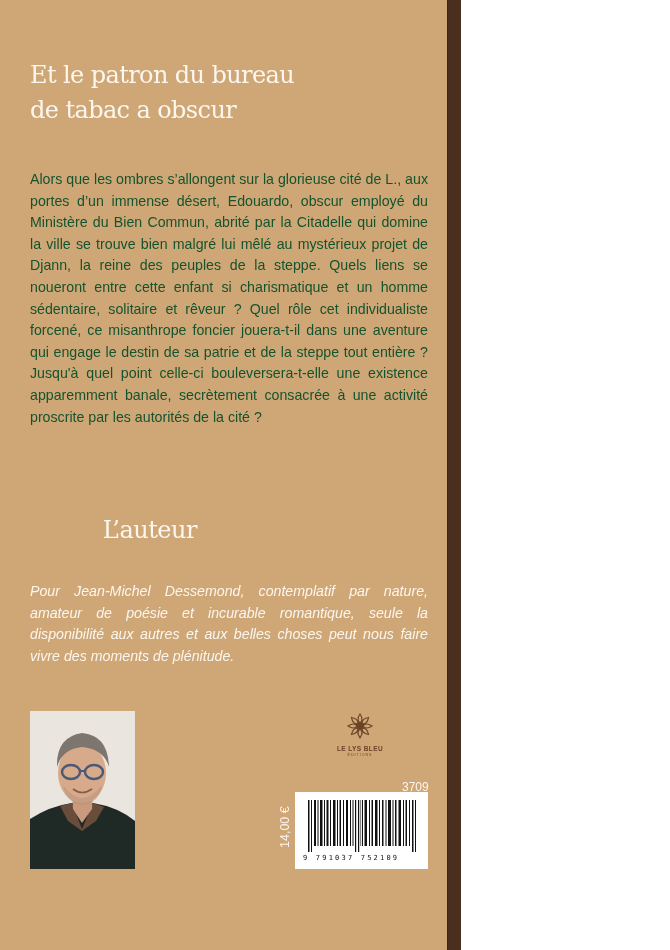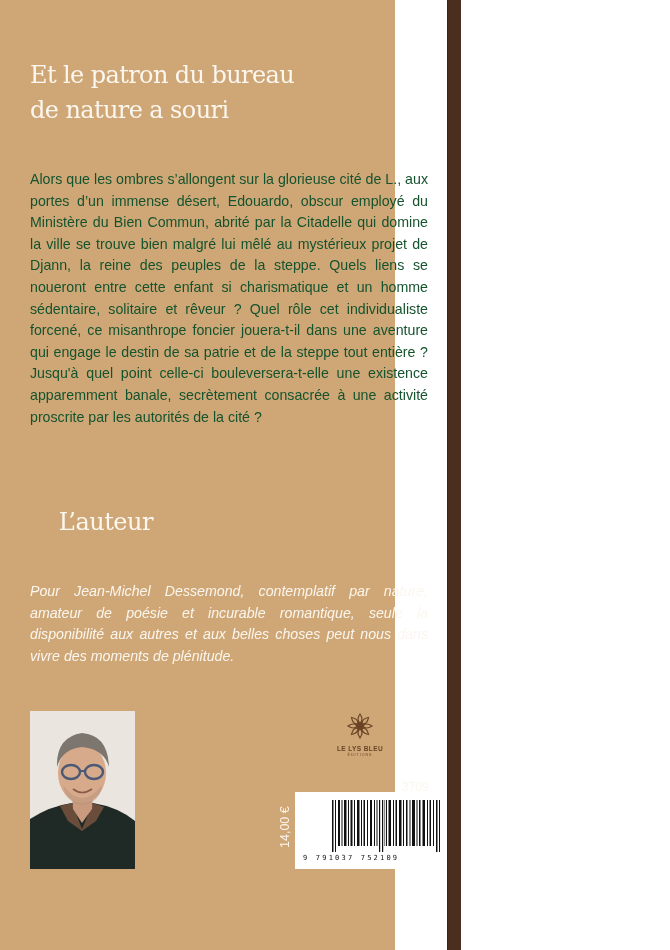--- a/index.html
+++ b/index.html
@@ -2,21 +2,21 @@
 <html><head>
   <meta charset="utf-8">
   <style>
     html, body { margin: 0; padding: 0; }
     body {
       width: 670px; height: 950px; position: relative; overflow: hidden;
       background: #ffffff;
       font-family: "Liberation Sans", sans-serif;
     }
     .cover {
-      position: absolute; left: 0; top: 0; width: 395px; height: 950px;
+      position: absolute; left: 0; top: 0; width: 447px; height: 950px;
       background: #cfa777;
     }
     .spine {
       position: absolute; left: 447px; top: 0; width: 13px; height: 950px;
       background: #4a2f1e;
       border-left: 1px solid #3a2416;
     }
     .title {
       position: absolute; left: 30px; top: 58px; width: 400px;
       color: #fbf6ee;
@@ -29,21 +29,21 @@
       position: absolute; left: 30px; top: 169px; width: 398px;
       color: #14532d;
       font-size: 14.2px; line-height: 21.6px;
       text-align: justify; margin: 0;
     }
     .author-heading {
       position: absolute; right: 242px; top: 508px;
       color: #fbf6ee;
       font-family: "DejaVu Serif", "Liberation Serif", serif;
       font-size: 24px; letter-spacing: -0.5px;
-      margin: 0; font-weight: normal;
+      margin: 8px; font-weight: normal;
     }
     .author-bio {
       position: absolute; left: 30px; top: 581px; width: 398px;
       color: #fbf6ee;
       font-size: 14.2px; line-height: 21.6px; font-style: italic;
       text-align: justify; margin: 0;
     }
     .photo {
       position: absolute; left: 30px; top: 711px; width: 105px; height: 158px;
       background: #ece6e1; overflow: hidden;
@@ -61,47 +61,46 @@
       display: block; color: #6b4426; font-size: 3.6px; letter-spacing: 1px;
       margin-top: 1px;
     }
     .ref-code {
       position: absolute; left: 402px; top: 780px;
       color: #fbf6ee; font-size: 12px;
     }
     .barcode-box {
       position: absolute; left: 295px; top: 792px; width: 133px; height: 77px;
       background: #ffffff;
-      padding-left: 24px;
     }
     .price {
       position: absolute; left: 278px; top: 848px;
       transform: rotate(-90deg); transform-origin: left top;
       color: #fbf6ee; font-size: 12.5px; white-space: nowrap;
     }
     .barcode-digits {
       position: absolute; left: 8px; top: 62px; width: 120px;
       font-size: 7px; color: #111; letter-spacing: 2.2px;
       font-family: "DejaVu Sans Mono", monospace;
     }
   </style>
 </head>
 <body>
 
 <div class="cover">
   <h1 class="title">
     <span>Et le patron du bureau</span>
-    <span>de nature a souri</span>
+    <span>de tabac a obscur</span>
   </h1>
 
   <p class="blurb">Alors que les ombres s’allongent sur la glorieuse cité de L., aux portes d’un immense désert, Edouardo, obscur employé du Ministère du Bien Commun, abrité par la Citadelle qui domine la ville se trouve bien malgré lui mêlé au mystérieux projet de Djann, la reine des peuples de la steppe. Quels liens se noueront entre cette enfant si charismatique et un homme sédentaire, solitaire et rêveur ? Quel rôle cet individualiste forcené, ce misanthrope foncier jouera-t-il dans une aventure qui engage le destin de sa patrie et de la steppe tout entière ? Jusqu'à quel point celle-ci bouleversera-t-elle une existence apparemment banale, secrètement consacrée à une activité proscrite par les autorités de la cité ?</p>
 
   <h2 class="author-heading">L’auteur</h2>
 
-  <p class="author-bio">Pour Jean-Michel Dessemond, contemplatif par nature, amateur de poésie et incurable romantique, seule la disponibilité aux autres et aux belles choses peut nous dans vivre des moments de plénitude.</p>
+  <p class="author-bio">Pour Jean-Michel Dessemond, contemplatif par nature, amateur de poésie et incurable romantique, seule la disponibilité aux autres et aux belles choses peut nous faire vivre des moments de plénitude.</p>
 
   <div class="photo">
     <svg width="105" height="158" viewBox="0 0 105 158">
       <rect width="105" height="158" fill="#ebe5e0"></rect>
 
       <path d="M0 108 Q20 95 42 92 L63 92 Q88 96 105 110 L105 158 L0 158 Z" fill="#1f2a27"></path>
 
       <path d="M30 95 L42 92 L52 118 L63 92 L74 96 L66 110 L52 120 L38 110 Z" fill="#6a4c3a"></path>
 
       <path d="M42 82 L63 82 L62 98 L52 112 L43 98 Z" fill="#c99a7e"></path>

